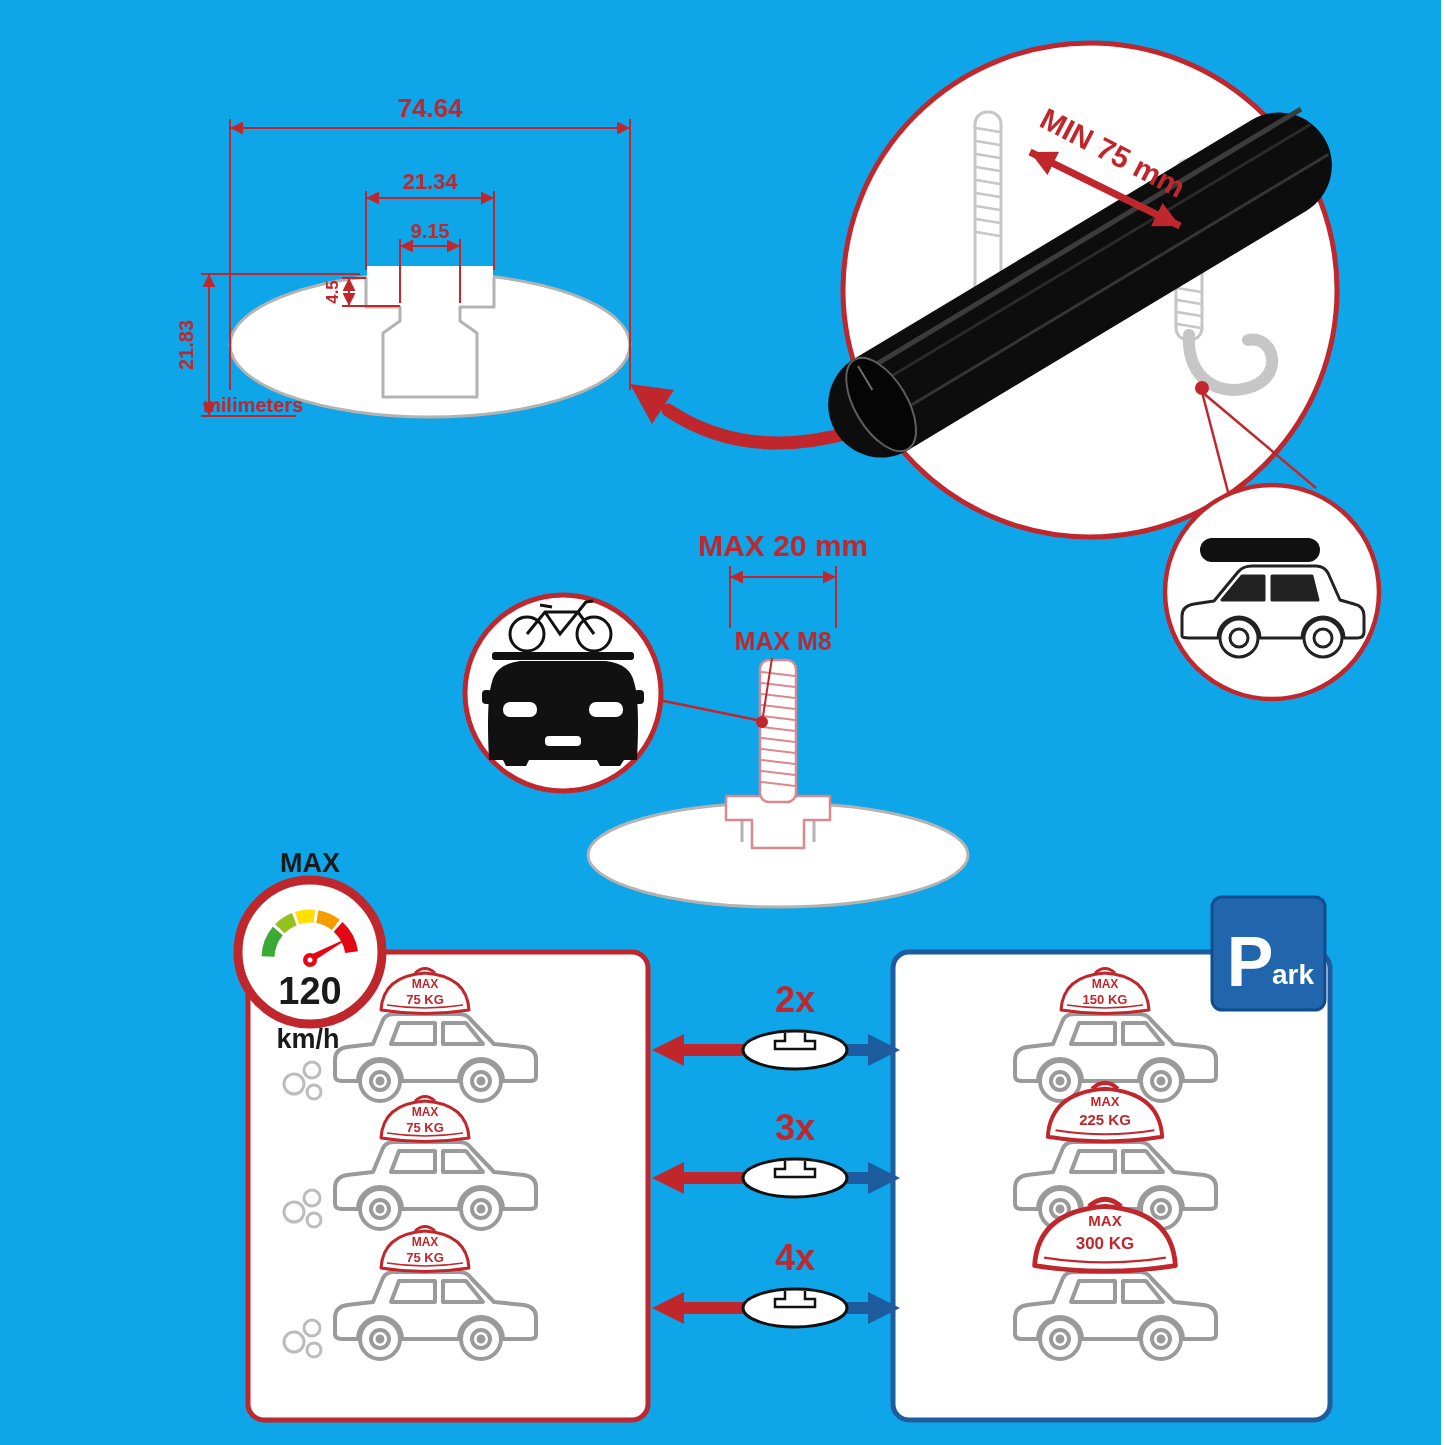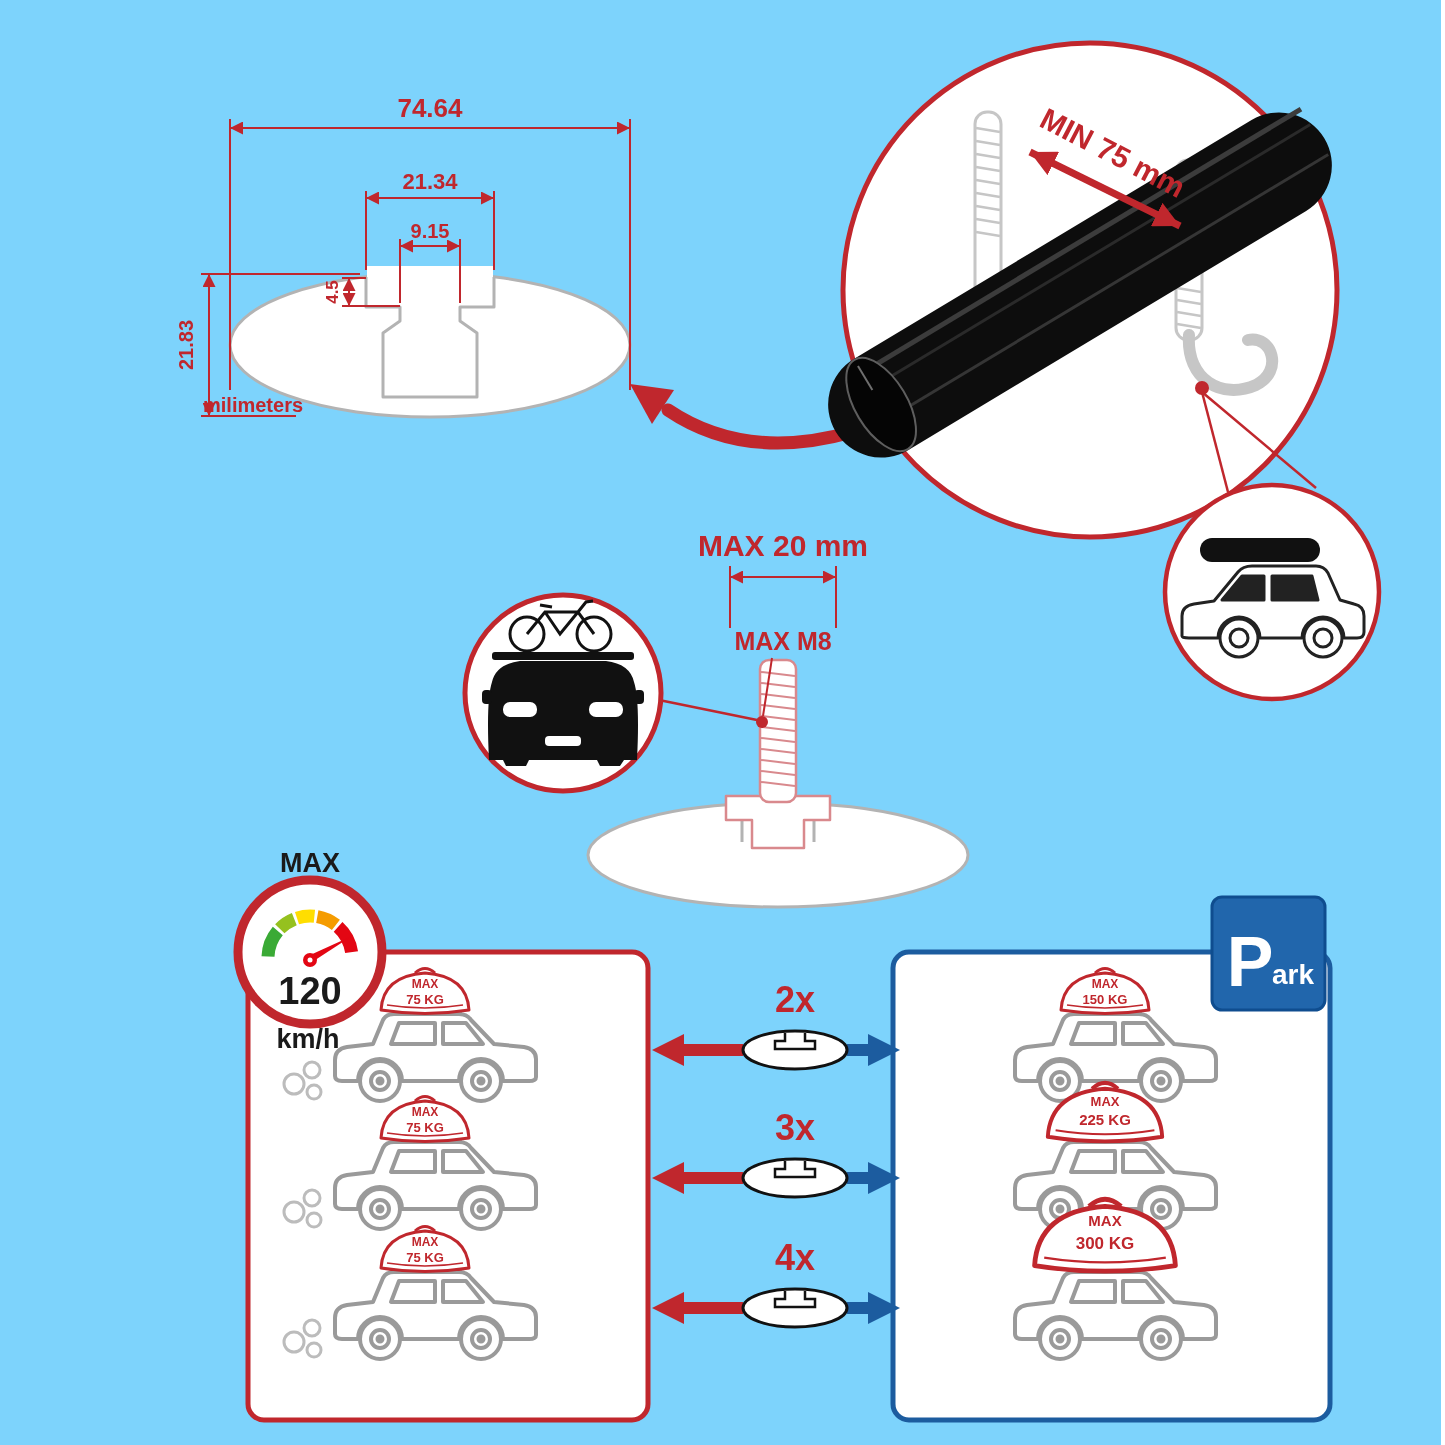--- a/index.html
+++ b/index.html
@@ -1,16 +1,16 @@
 <!DOCTYPE html>
 <html><head>
 <meta charset="utf-8">
 <style>
   html,body{margin:0;padding:0;background:#fff;}
-  .canvas{position:relative;width:1441px;height:1445px;background:#7dd3fc;overflow:hidden;}
+  .canvas{position:relative;width:1441px;height:1445px;background:#0ea5e9;overflow:hidden;}
   svg text{font-family:"Liberation Sans", sans-serif;font-weight:bold;}
   .red-t{fill:#c0272d;}
   .blk-t{fill:#1a1a1a;}
   .wht-t{fill:#ffffff;}
 </style>
 </head>
 <body>
 
 <div class="canvas">
 <svg width="1445" height="1445" viewBox="0 0 1445 1445">

